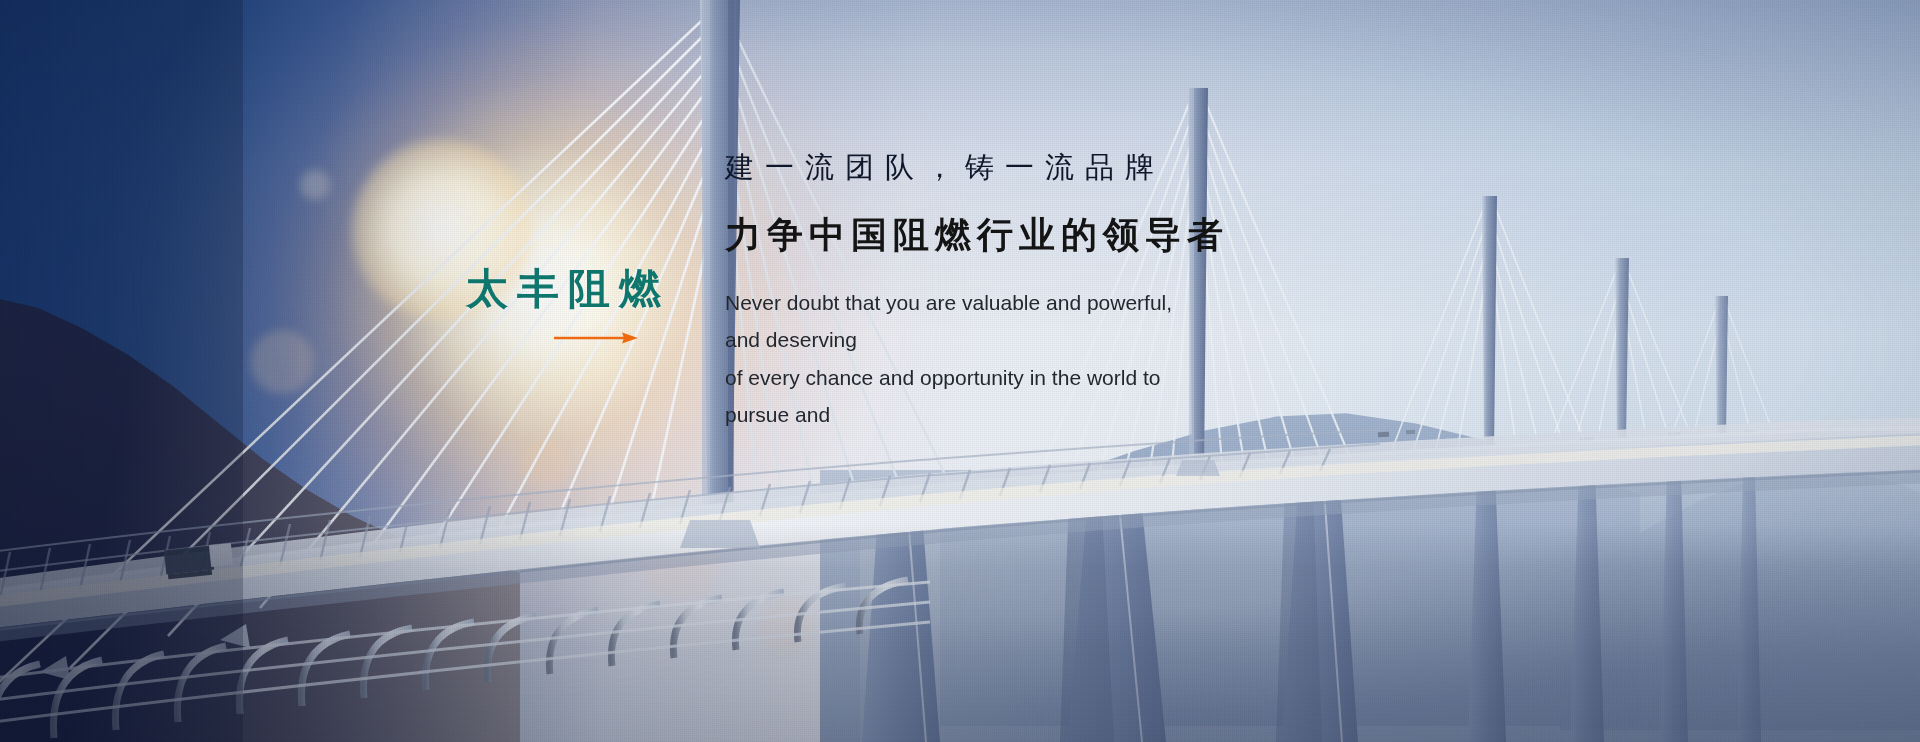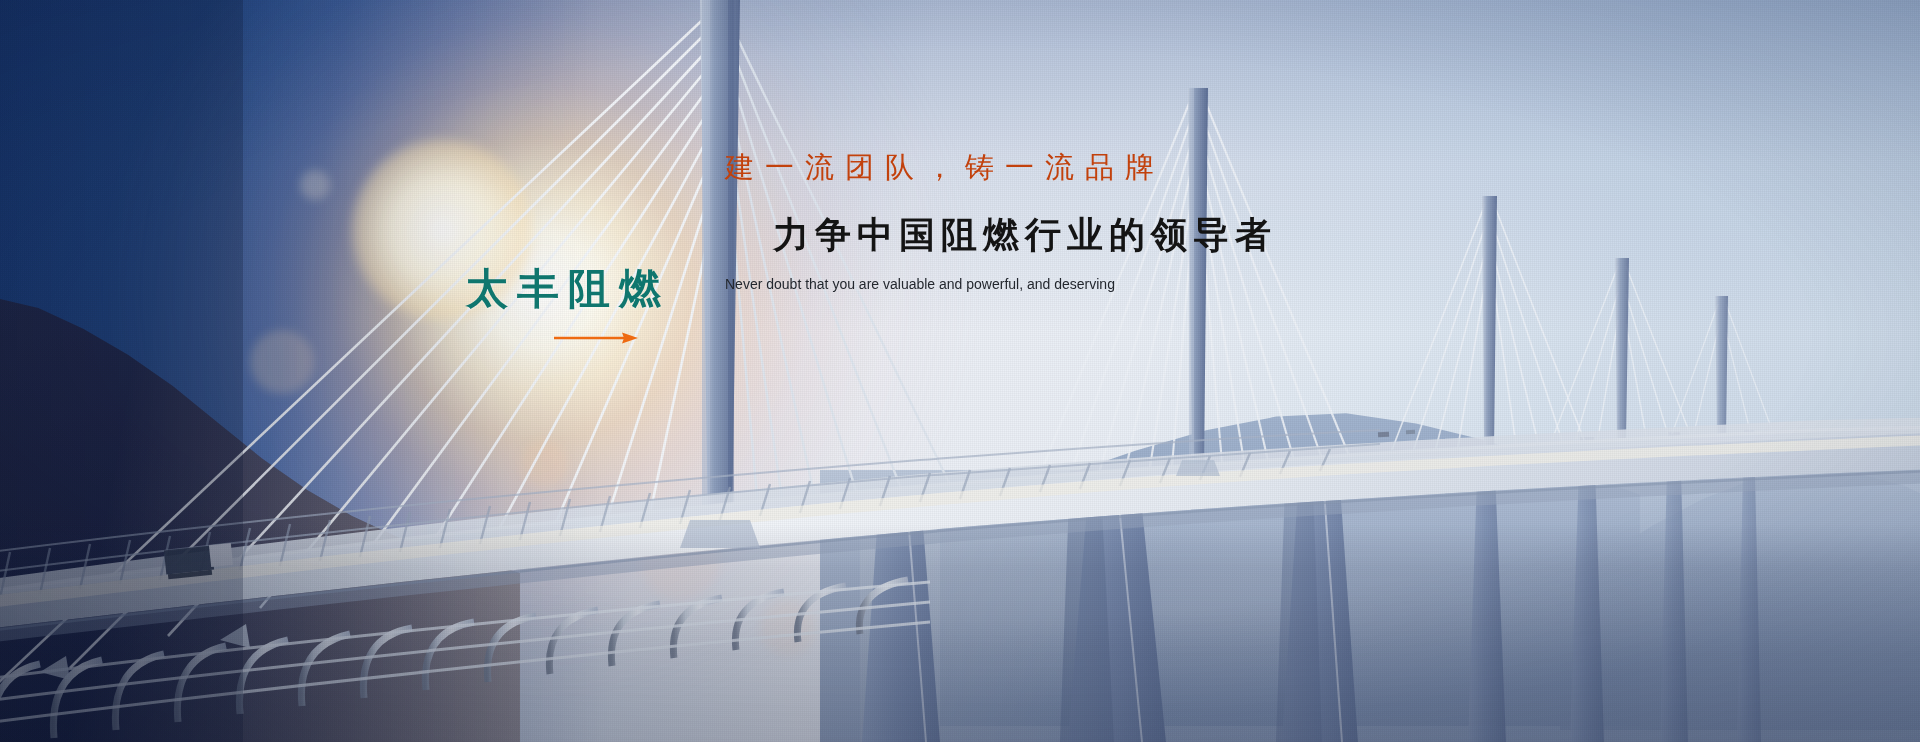--- a/index.html
+++ b/index.html
@@ -141,34 +141,33 @@
     text-shadow:0 1px 2px rgba(255,255,255,.45);
   }
   .logo-arrow{
     position:relative;margin-top:22px;margin-left:88px;width:84px;height:12px;
   }
   .logo-arrow svg{display:block;}
 
   .headline-block{position:absolute;left:725px;top:150px;width:720px;}
 
   .sub-cn{
-    font-size:29px;color:#c2410c;letter-spacing:11px;line-height:1.2;
+    font-size:29px;color:#0f172a;letter-spacing:11px;line-height:1.2;
     font-weight:400;white-space:nowrap;
     font-family:"DejaVu Sans","Liberation Sans",sans-serif;
   }
   .main-cn{
     margin-top:28px;
     font-size:36px;color:#141414;letter-spacing:6px;line-height:1.2;
     font-weight:700;white-space:nowrap;
     font-family:"DejaVu Sans","Liberation Sans",sans-serif;
-    margin-left:48px;
   }
   .desc-en{
-    margin-top:16px;
-    font-size:14px;color:#23272e;line-height:1.78;
+    margin-top:28px;
+    font-size:21px;color:#23272e;line-height:1.78;
     font-weight:400;max-width:470px;
     font-family:"Liberation Sans","DejaVu Sans",sans-serif;
   }
   .desc-en p{margin:0;}
   .desc-en p + p{margin-top:0;}
 
   
   .texture{
     background-image:
       repeating-linear-gradient(0deg,rgba(0,0,0,.022) 0 1px,rgba(255,255,255,0) 1px 2px),
@@ -456,17 +455,18 @@
       </div>
     </div>
 
     <div class="headline-block">
       <div class="sub-cn">建一流团队，铸一流品牌</div>
 
       <div class="main-cn">力争中国阻燃行业的领导者</div>
 
       <div class="desc-en">
         <p>Never doubt that you are valuable and powerful, and deserving</p>
+        <p> of every chance and opportunity in the world to pursue and</p>
       </div>
     </div>
 
   </div>
 </div>
 
 </body></html>

